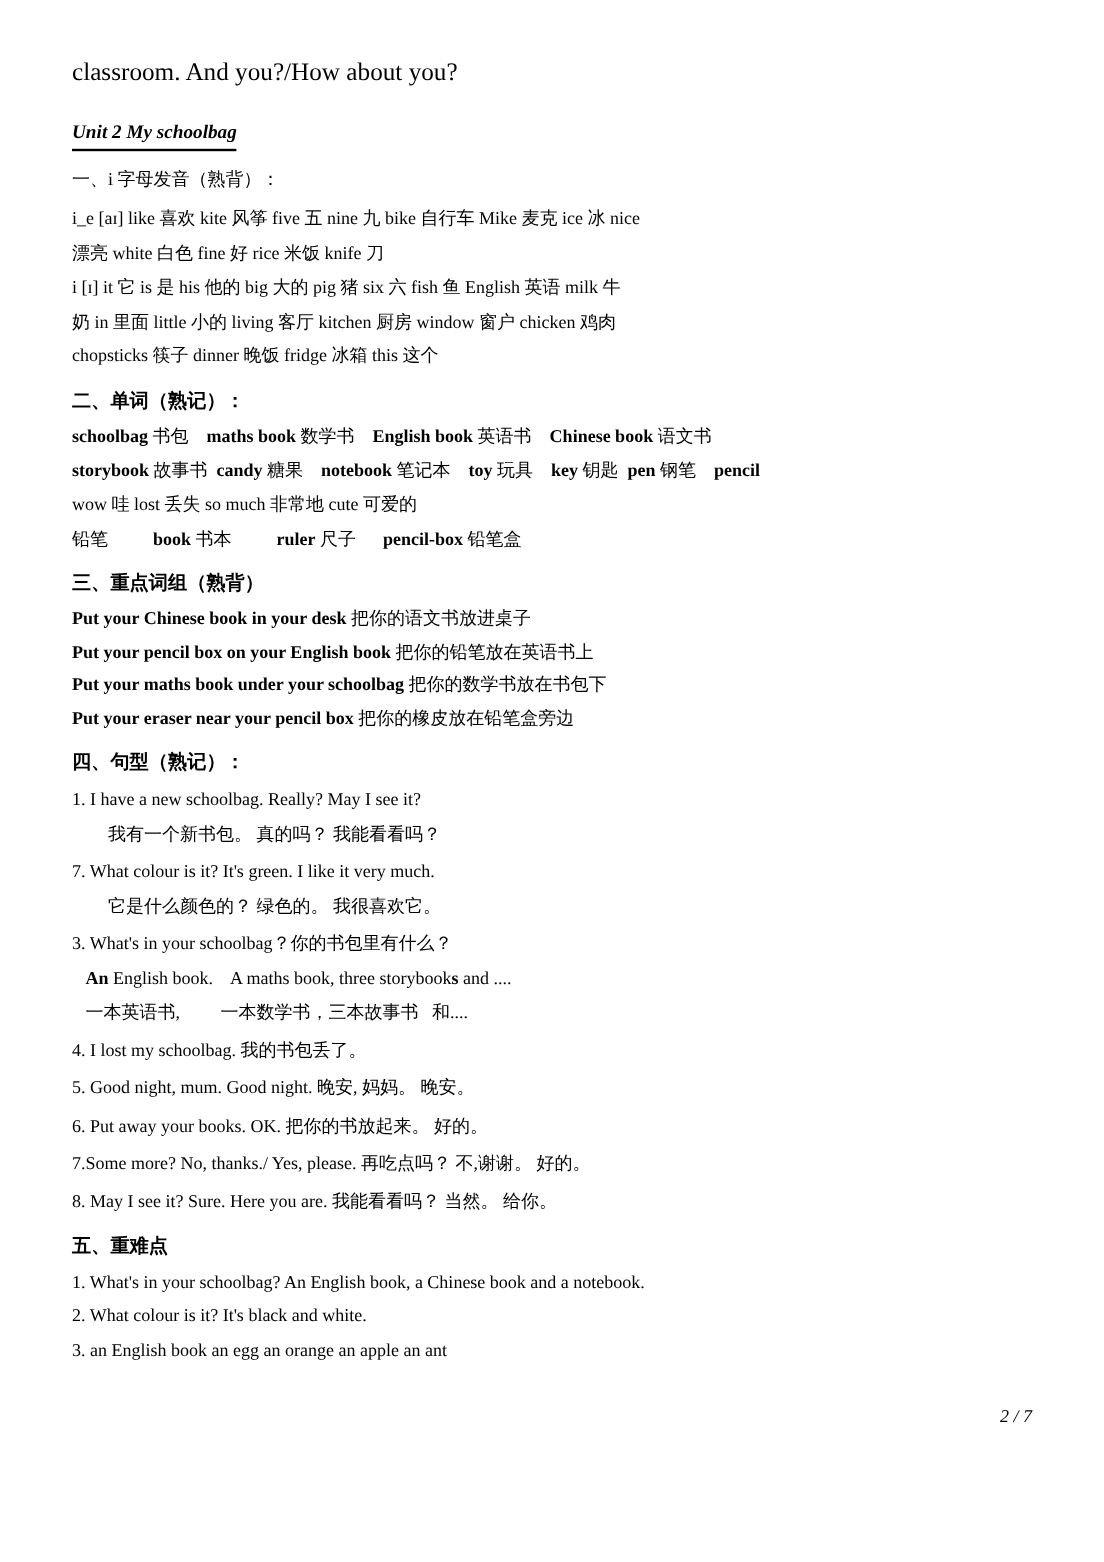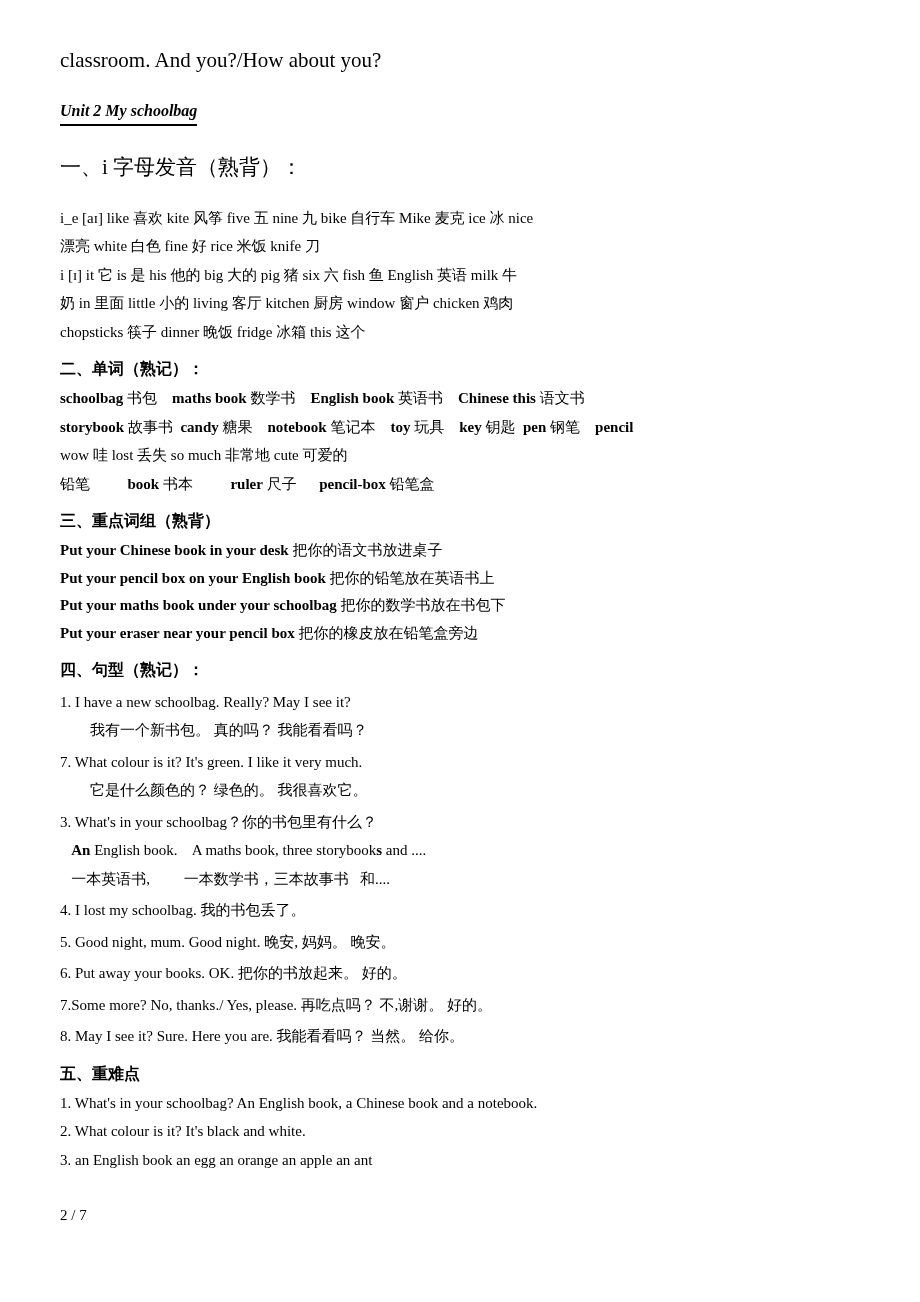--- a/index.html
+++ b/index.html
@@ -23,22 +23,22 @@
     }
     .unit-title {
       display: inline-block;
       font-weight: bold;
       font-size: 16px;
       border-bottom: 2px solid #000;
       margin-bottom: 4px;
       font-style: italic;
     }
     .section-heading {
-      font-size: 21px;
-      margin: 20px 0;
+      font-size: 15px;
+      margin: 8px 0;
     }
     .content-block {
       margin-bottom: 6px;
     }
     .indent2 {
     }
     .section-title {
       font-weight: bold;
       font-size: 16px;
       margin: 10px 0 4px 0;
@@ -46,23 +46,24 @@
     .phrase-line {
       margin: 2px 0;
     }
     .sentence-num {
       margin: 6px 0 2px 0;
     }
     .sub-indent {
       margin-left: 30px;
     }
     .page-num {
-      text-align: left;
+      text-align: right;
       margin-top: 30px;
       font-size: 15px;
+      font-style: italic;
     }
     p {
       margin: 3px 0;
     }
   </style>
 </head>
 <body>
 
 <p class="top-text">classroom. And you?/How about you?</p>
 
@@ -75,21 +76,21 @@
     <p>i_e [aɪ]  like 喜欢  kite 风筝  five 五  nine 九  bike 自行车  Mike 麦克  ice 冰  nice</p>
     <p class="indent2">漂亮  white 白色  fine 好  rice 米饭  knife 刀</p>
     <p>i [ɪ]  it 它  is 是  his 他的  big 大的  pig 猪  six 六  fish 鱼  English 英语  milk 牛</p>
     <p class="indent2">奶  in 里面  little 小的  living 客厅  kitchen 厨房  window 窗户  chicken 鸡肉</p>
     <p class="indent2">chopsticks 筷子  dinner 晚饭  fridge 冰箱  this 这个</p>
   </div>
 
   <p class="section-title">二、单词（熟记）：</p>
 
   <div class="content-block">
-    <p><strong>schoolbag</strong> 书包 &nbsp;&nbsp; <strong>maths book</strong> 数学书 &nbsp;&nbsp; <strong>English book</strong> 英语书 &nbsp;&nbsp; <strong>Chinese this</strong> 语文书</p>
+    <p><strong>schoolbag</strong> 书包 &nbsp;&nbsp; <strong>maths book</strong> 数学书 &nbsp;&nbsp; <strong>English book</strong> 英语书 &nbsp;&nbsp; <strong>Chinese book</strong> 语文书</p>
     <p><strong>storybook</strong> 故事书 &nbsp;<strong>candy</strong> 糖果 &nbsp;&nbsp; <strong>notebook</strong> 笔记本 &nbsp;&nbsp; <strong>toy</strong> 玩具 &nbsp;&nbsp; <strong>key</strong> 钥匙 &nbsp;<strong>pen</strong> 钢笔 &nbsp;&nbsp; <strong>pencil</strong></p>
     <p>wow 哇   lost 丢失   so much 非常地    cute 可爱的</p>
     <p>铅笔 &nbsp;&nbsp;&nbsp;&nbsp;&nbsp;&nbsp;&nbsp;&nbsp; <strong>book</strong> 书本 &nbsp;&nbsp;&nbsp;&nbsp;&nbsp;&nbsp;&nbsp;&nbsp; <strong>ruler</strong> 尺子 &nbsp;&nbsp;&nbsp;&nbsp; <strong>pencil-box</strong> 铅笔盒</p>
   </div>
 
   <p class="section-title">三、重点词组（熟背）</p>
 
   <div class="content-block">
     <p class="phrase-line"><strong>Put your Chinese book in your desk</strong> <span>把你的语文书放进桌子</span></p>
     <p class="phrase-line"><strong>Put your pencil box on your English book</strong> <span>把你的铅笔放在英语书上</span></p>

